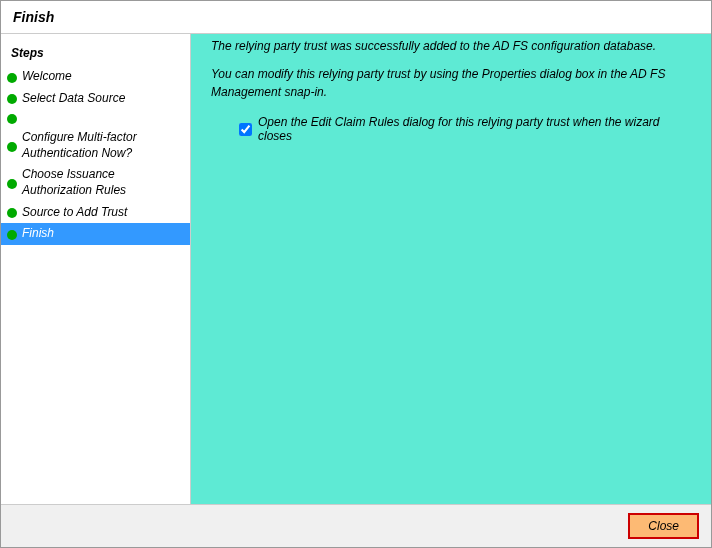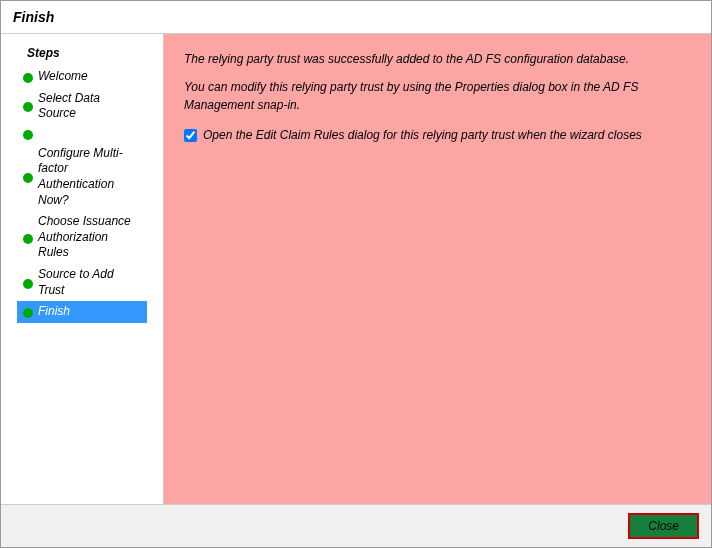--- a/index.html
+++ b/index.html
@@ -28,24 +28,24 @@
       font-size: 14px;
       font-weight: bold;
       color: #000;
     }
     .content {
       display: flex;
       flex: 1;
       overflow: hidden;
     }
     .sidebar {
-      width: 163px;
+      width: 190px;
       background: #fff;
       border-right: 1px solid #ccc;
-      padding: 8px 16px;
+      padding: 8px 0;
       flex-shrink: 0;
     }
     .sidebar-heading {
       font-weight: bold;
       padding: 4px 10px 6px 10px;
       font-size: 12px;
       color: #000;
     }
     .step-item {
       display: flex;
@@ -71,58 +71,59 @@
     }
     .step-label {
       font-size: 12px;
       line-height: 1.3;
     }
     .step-item.active .step-label {
       color: #fff;
     }
     .main {
       flex: 1;
-      background: #fca5a5;
-      padding: 16px 20px;
+      background: #5eead4;
+      padding: 3px 20px;
       display: flex;
       flex-direction: column;
     }
     .main-content {
       flex: 1;
     }
     .success-text {
       font-size: 12px;
       color: #000;
       margin-bottom: 10px;
       line-height: 1.5;
     }
     .checkbox-row {
       display: flex;
       align-items: center;
       margin-top: 14px;
+      margin-left: 28px;
     }
     .checkbox-row input[type="checkbox"] {
       margin-right: 6px;
       width: 13px;
       height: 13px;
     }
     .checkbox-label {
       font-size: 12px;
       color: #000;
     }
     .footer {
       background: #f0f0f0;
       border-top: 1px solid #ccc;
       padding: 8px 12px;
       display: flex;
       justify-content: flex-end;
       align-items: center;
     }
     .close-btn {
-      background: #15803d;
+      background: #fdba74;
       border: 2px solid #cc0000;
       padding: 4px 18px;
       font-size: 12px;
       cursor: pointer;
       min-width: 60px;
     }
   </style>
 </head>
 <body>
 

